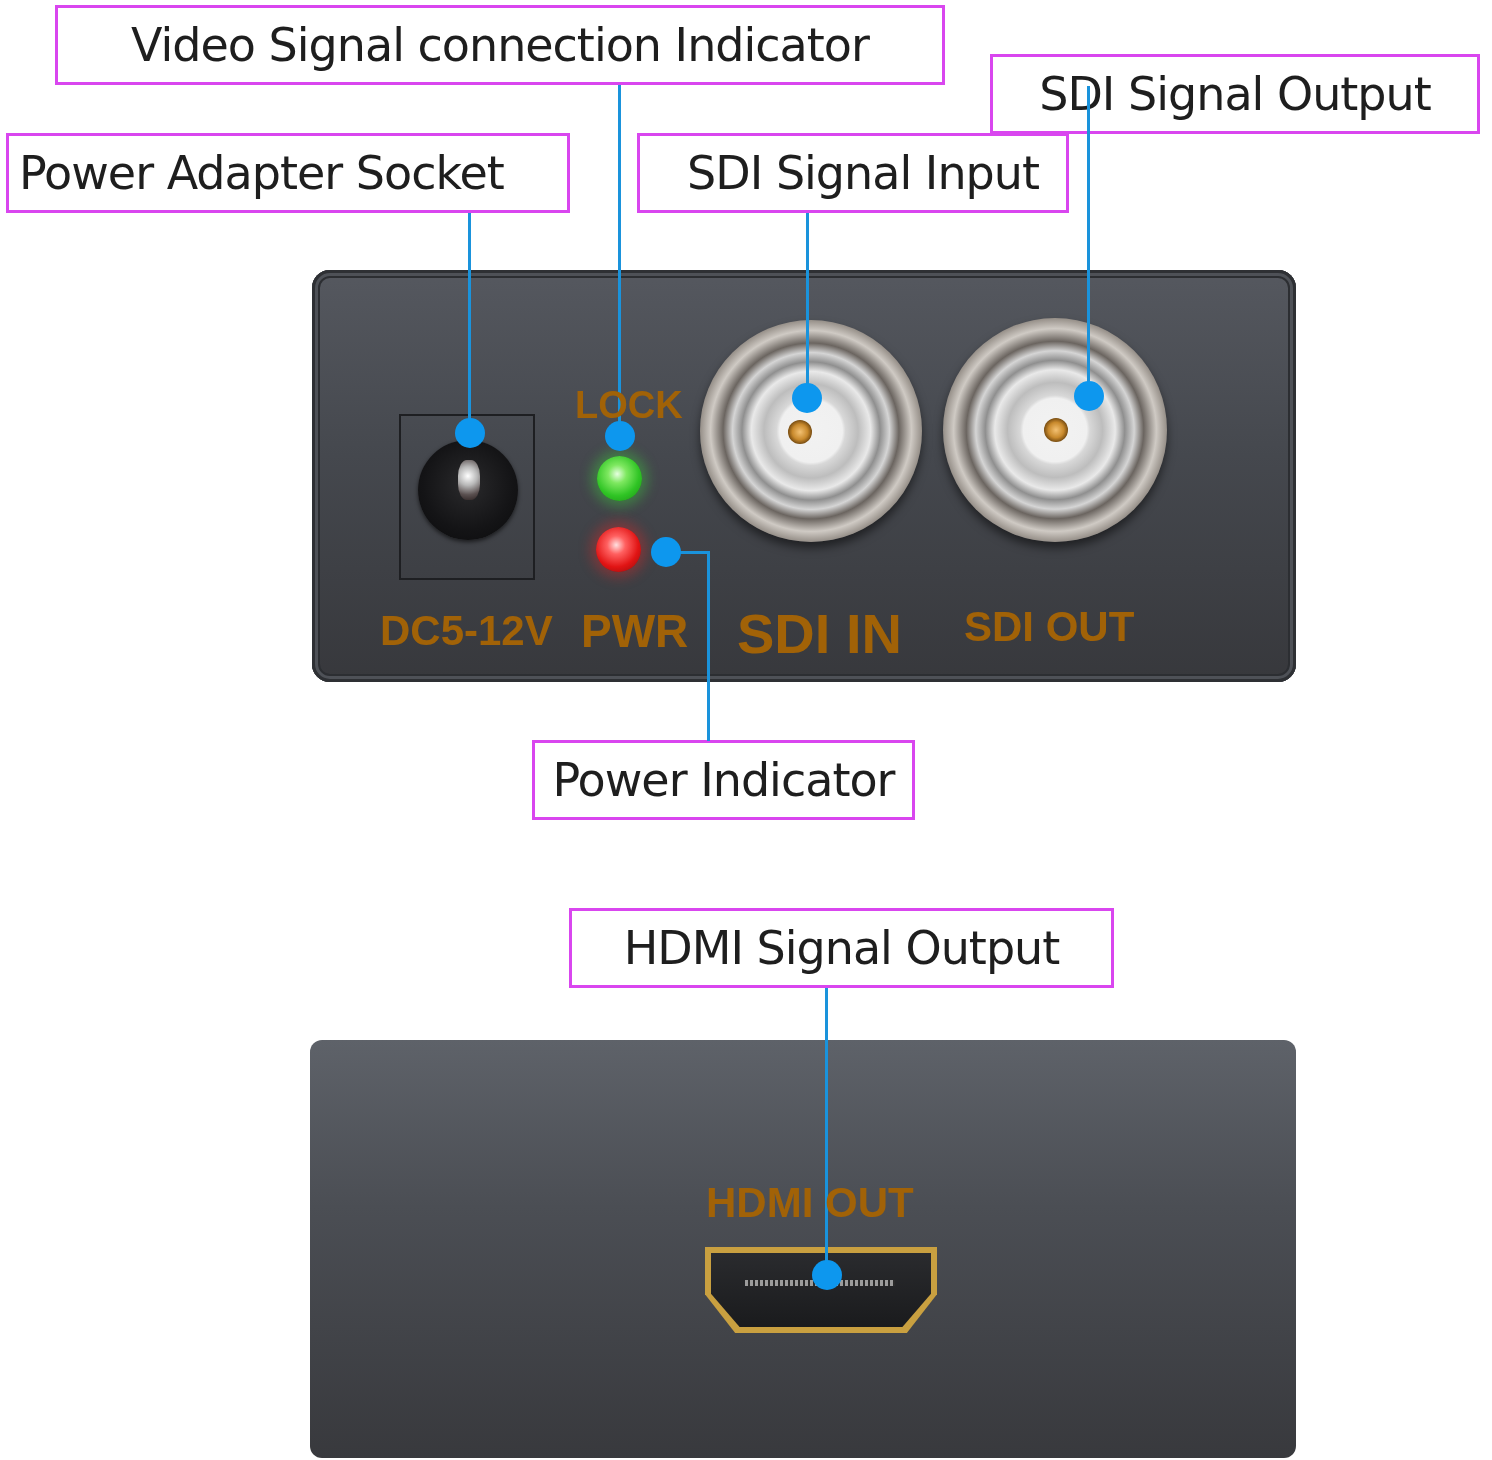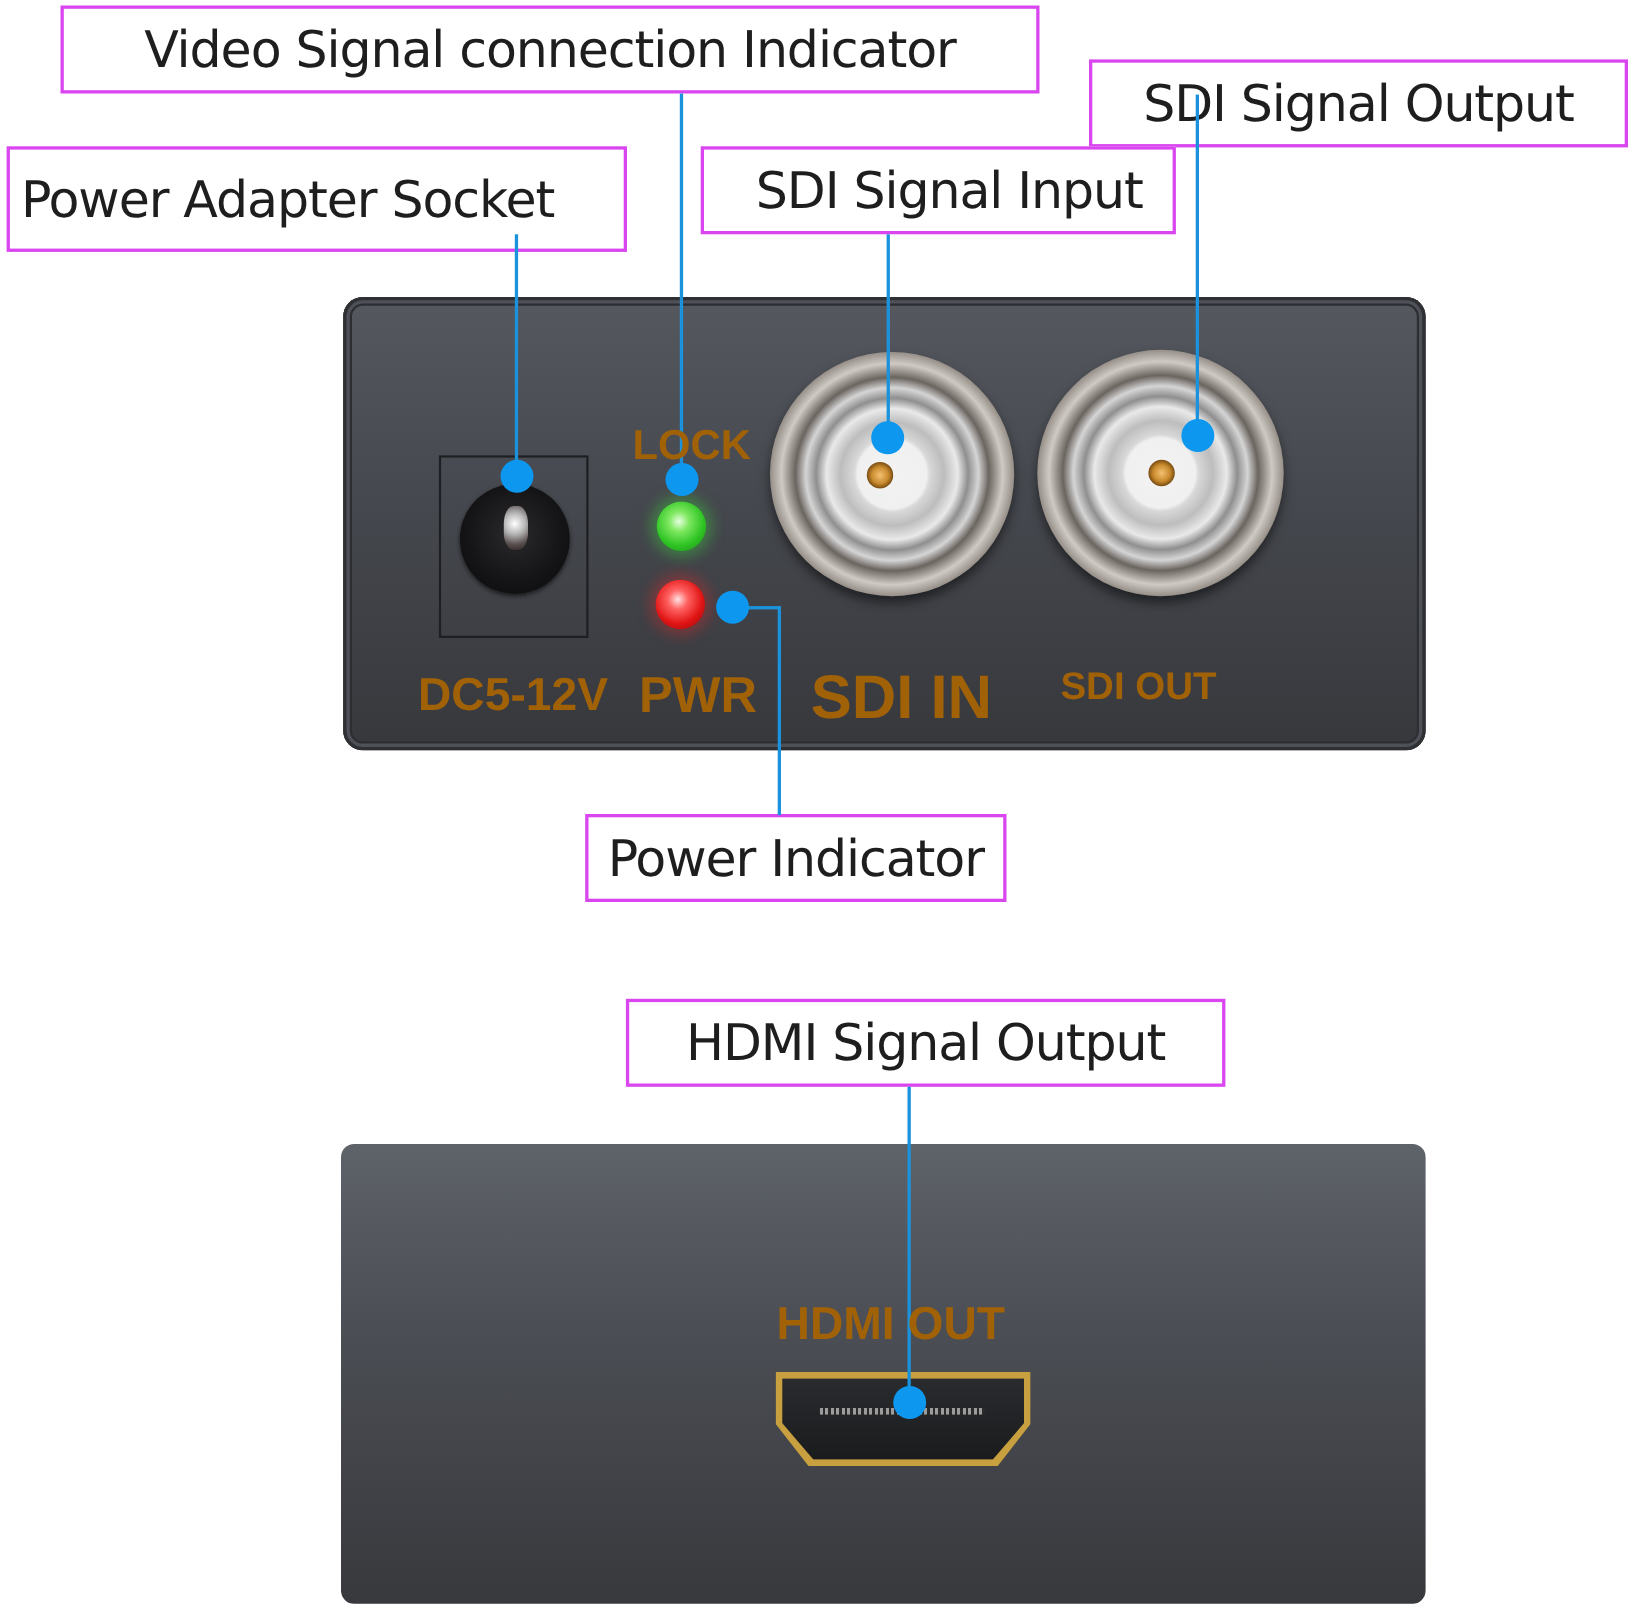--- a/index.html
+++ b/index.html
@@ -95,21 +95,21 @@
 <body>
 
 <div class="callout" style="left:55px; top:5px; width:890px; height:80px;">
   <span>Video Signal connection Indicator</span>
 </div>
 
 <div class="callout" style="left:990px; top:6px; width:490px; height:80px;margin-top:48px;">
   <span>SDI Signal Output</span>
 </div>
 
-<div class="callout" style="left:6px; top:133px; width:564px; height:96px; justify-content:flex-start; padding-left:10px;">
+<div class="callout" style="left:6px; top:133px; width:564px; height:80px; justify-content:flex-start; padding-left:10px;">
   <span>Power Adapter Socket</span>
 </div>
 
 <div class="callout" style="left:637px; top:133px; width:432px; height:80px;padding-left:20px;">
   <span>SDI Signal Input</span>
 </div>
 
 <div class="callout" style="left:532px; top:740px; width:383px; height:80px;">
   <span>Power Indicator</span>
 </div>
@@ -130,21 +130,21 @@
 
 <div class="bnc" style="left:700px; top:320px; width:222px; height:222px;"></div>
 <div class="bnc-pin" style="left:788px; top:420px; width:24px; height:24px;"></div>
 
 <div class="bnc" style="left:943px; top:318px; width:224px; height:224px;"></div>
 <div class="bnc-pin" style="left:1044px; top:418px; width:24px; height:24px;"></div>
 
 <div class="silk" style="left:380px; top:610px; font-size:42px;">DC5-12V</div>
 <div class="silk" style="left:581px; top:608px; font-size:46px;">PWR</div>
 <div class="silk" style="left:737px; top:606px; font-size:56px;">SDI IN</div>
-<div class="silk" style="left:964px; top:606px; font-size:35px;">SDI OUT</div>
+<div class="silk" style="left:964px; top:606px; font-size:42px;">SDI OUT</div>
 
 <div class="panel-bottom" style="left:310px; top:1040px; width:986px; height:418px;"></div>
 <div class="silk" style="left:706px; top:1182px; font-size:42px;">HDMI OUT</div>
 <div class="hdmi-port" style="left:705px; top:1247px;">
   <div class="hdmi-inner"></div>
   <div class="hdmi-pins"></div>
 </div>
 
 <div class="leader" style="left:618px; top:85px; width:3px; height:350px;"></div>
 

